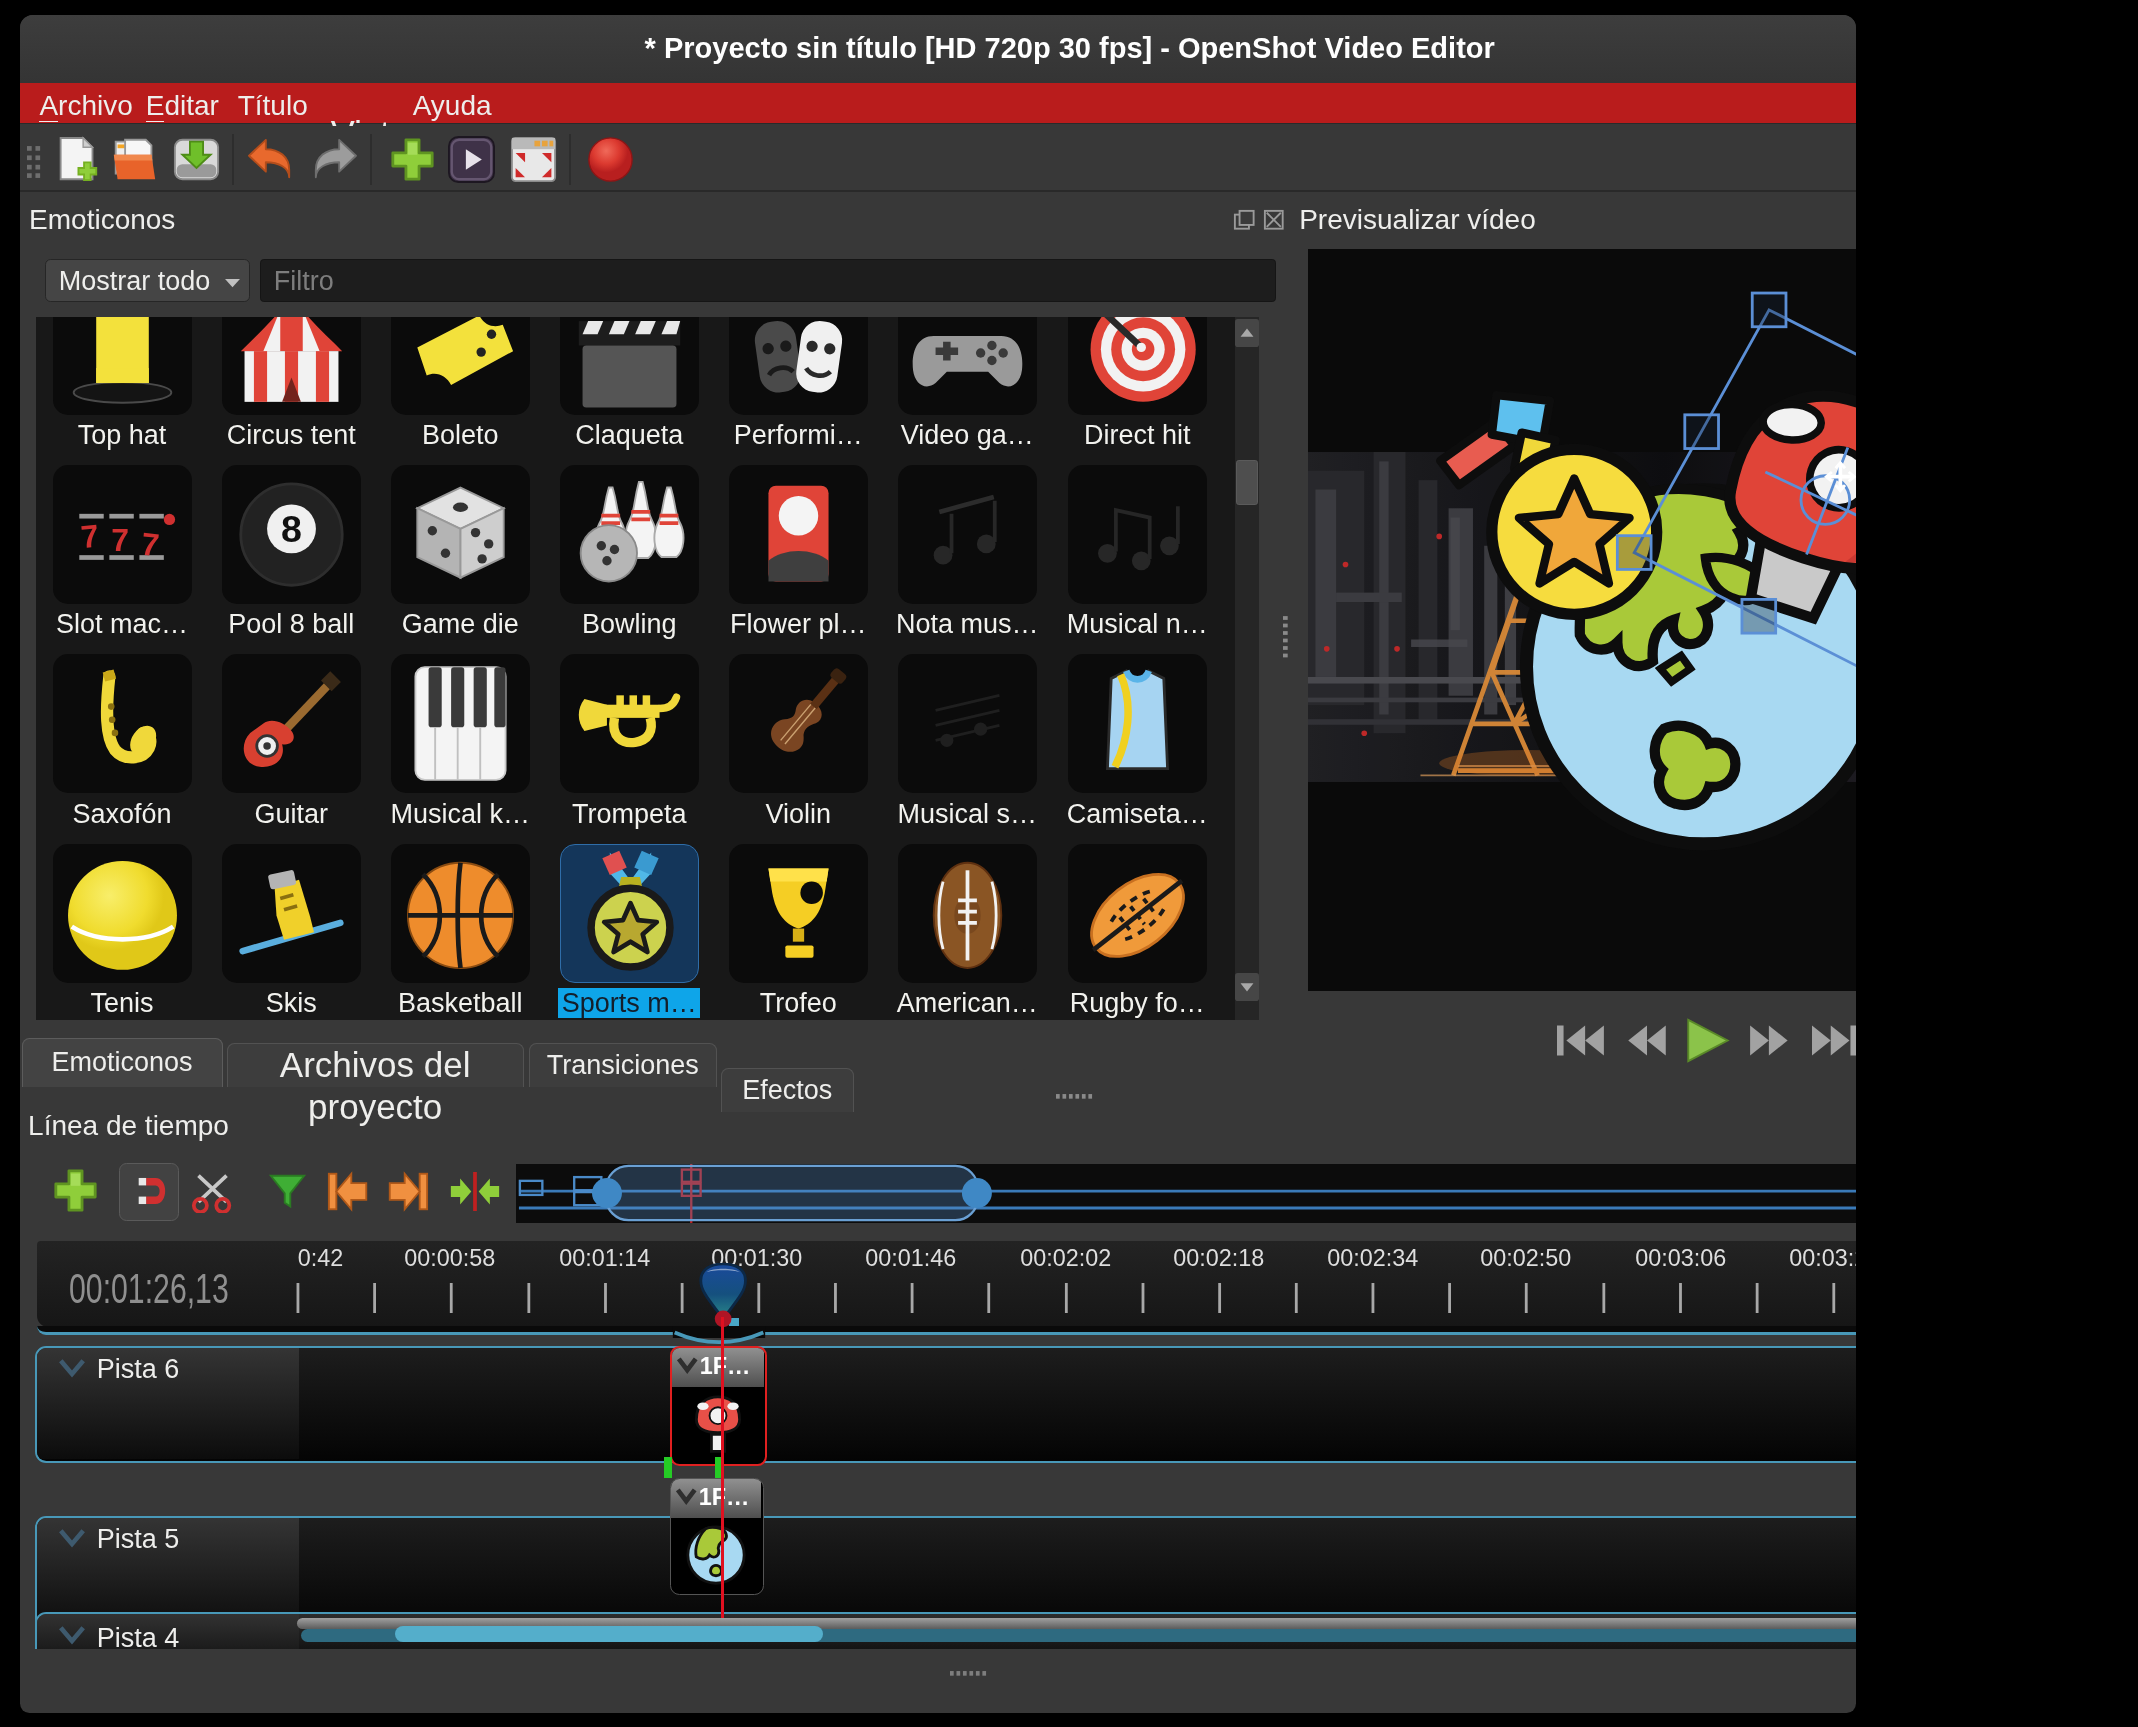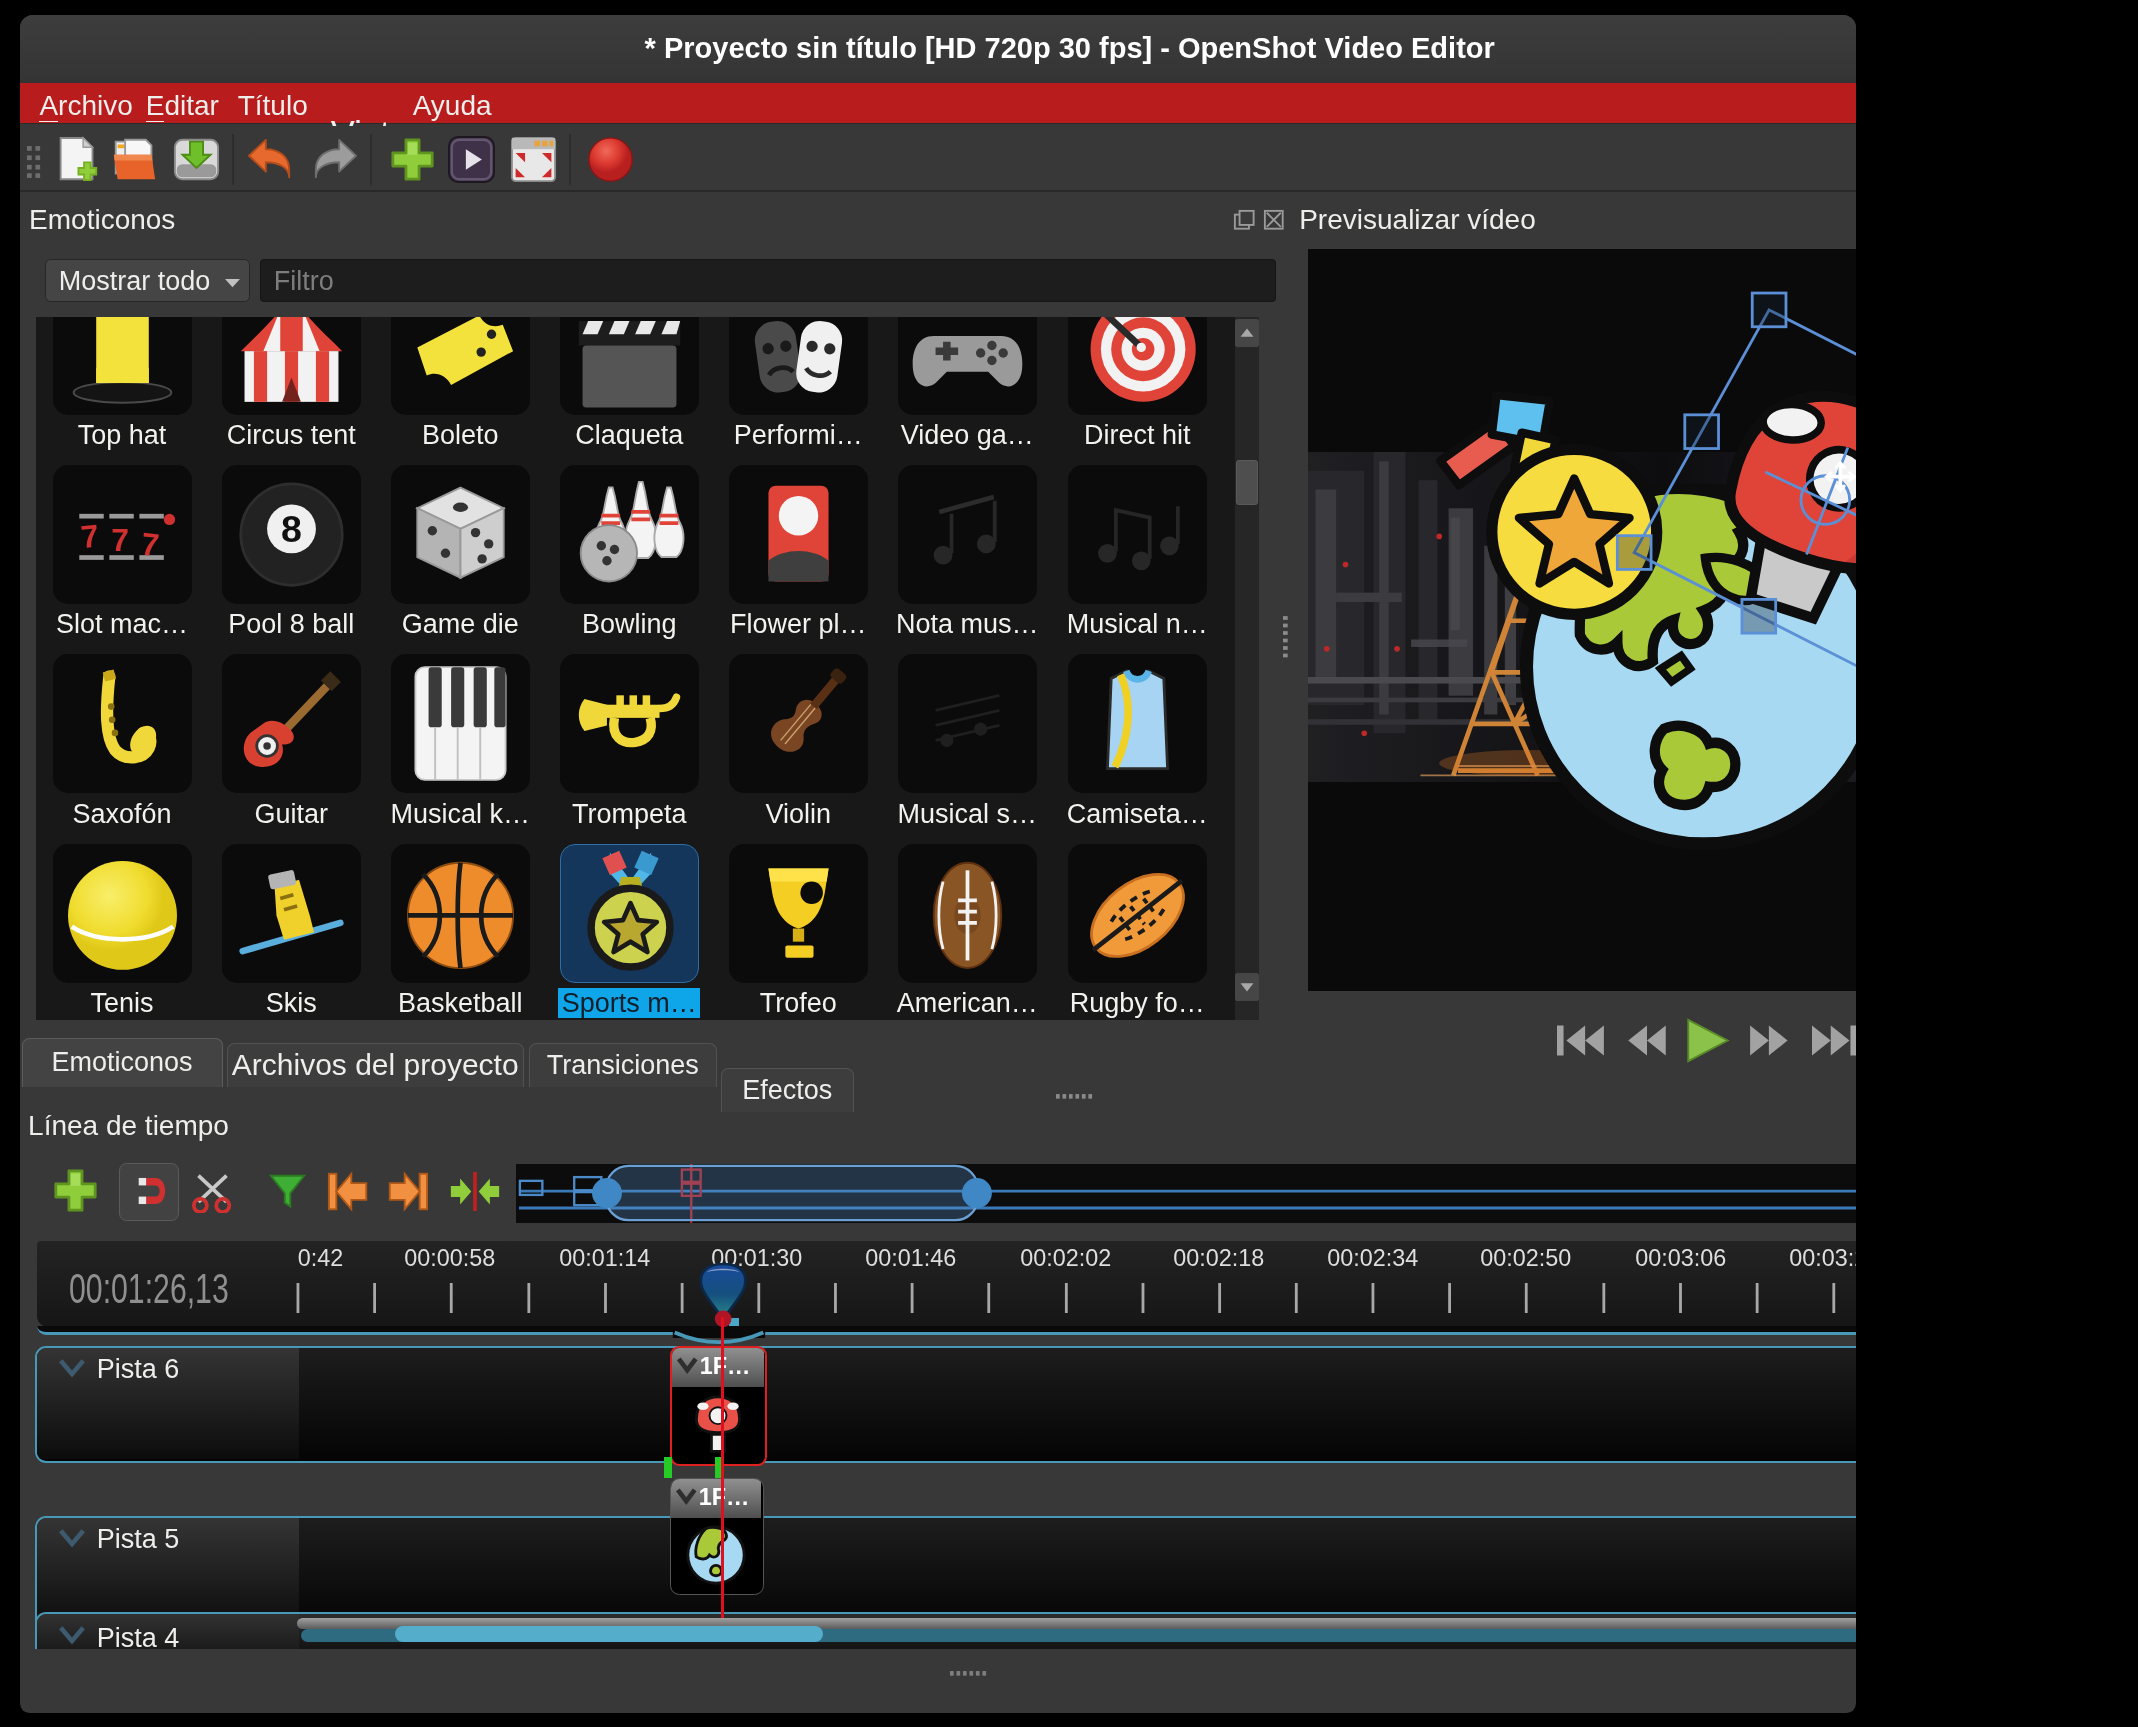--- a/index.html
+++ b/index.html
@@ -492,21 +492,21 @@
       <div class="a" style="left:0;top:656px;width:24px;height:28px;background:#464646;border-radius:2.8px;">
         <svg width="24" height="28" viewBox="0 0 26 30">
             <path d="M6 11 L13 20 L20 11 Z" fill="#a8a8a8"></path>
           </svg>
         </div>
     </div>
 
     <div class="a" style="left:1.9px;top:846px;width:201px;height:49px;background:#434343;border:1.9px solid #5c5c5c;border-bottom:none;border-radius:7.5px 7.5px 0 0;text-align:center;">
       <span class="txt" style="font-size:27px;line-height:47px;">Emoticonos</span></div>
     <div class="a" style="left:207px;top:851px;width:297px;height:44px;background:#3d3d3d;border:1.9px solid #525252;border-bottom:none;border-radius:7.5px 7.5px 0 0;text-align:center;">
-      <span class="txt" style="font-size:30px;line-height:42px;">Archivos del proyecto</span></div>
+      <span class="txt" style="font-size:35px;line-height:42px;">Archivos del proyecto</span></div>
     <div class="a" style="left:509px;top:851px;width:188px;height:44px;background:#3d3d3d;border:1.9px solid #525252;border-bottom:none;border-radius:7.5px 7.5px 0 0;text-align:center;">
       <span class="txt" style="font-size:27px;line-height:42px;">Transiciones</span></div>
     <div class="a" style="left:701px;top:851px;width:133px;height:44px;background:#3d3d3d;border:1.9px solid #525252;border-bottom:none;border-radius:7.5px 7.5px 0 0;text-align:center;margin-top:25px;">
       <span class="txt" style="font-size:27px;line-height:42px;">Efectos</span></div>
   </div>
 
   <div class="a" id="rightdock" style="left:1272px;top:177px;width:827px;height:904px;">
     <div class="a txt" style="left:7.5px;top:12px;font-size:28px;">Previsualizar vídeo</div>
     <svg class="a" style="left:778px;top:17px;" width="22.5" height="22.5" viewBox="0 0 24 24">
         <rect x="2" y="6" width="15" height="15" fill="none" stroke="#9a9a9a" stroke-width="2"></rect>

